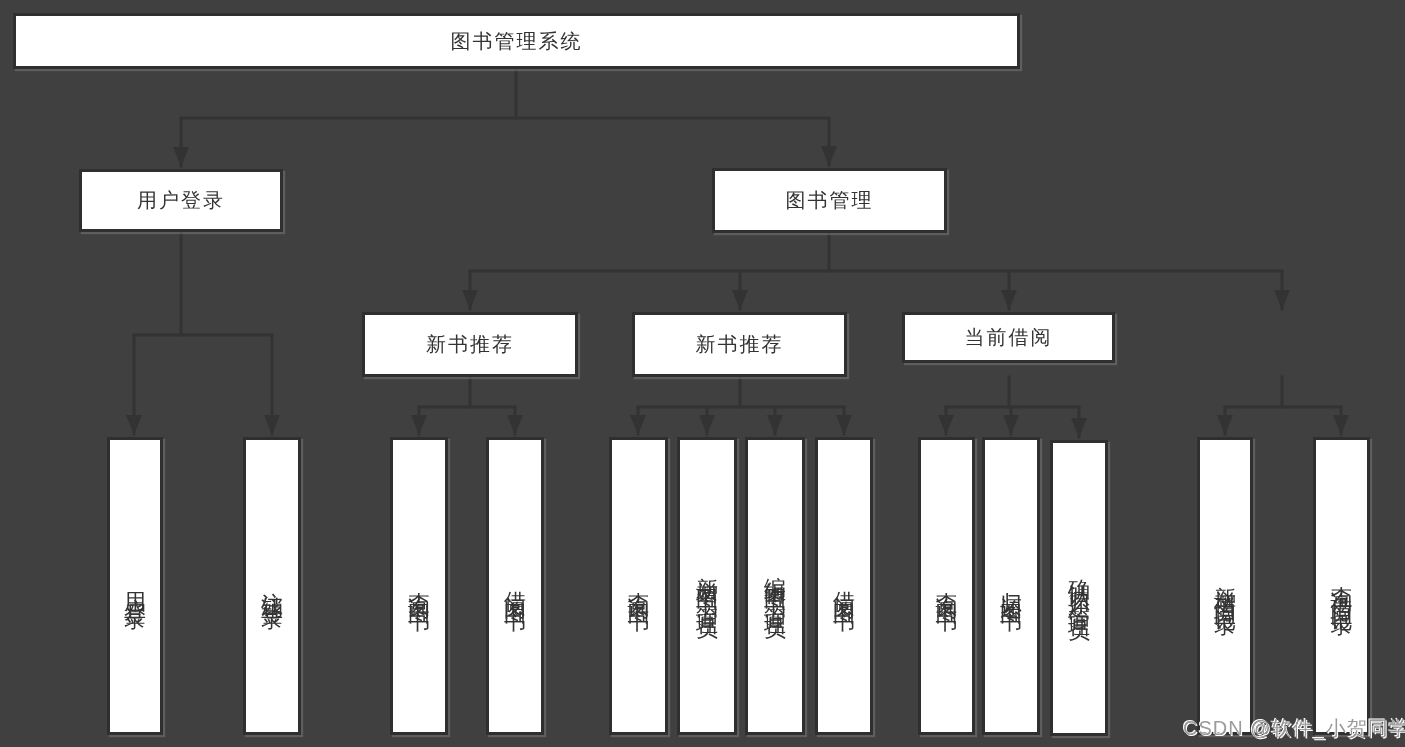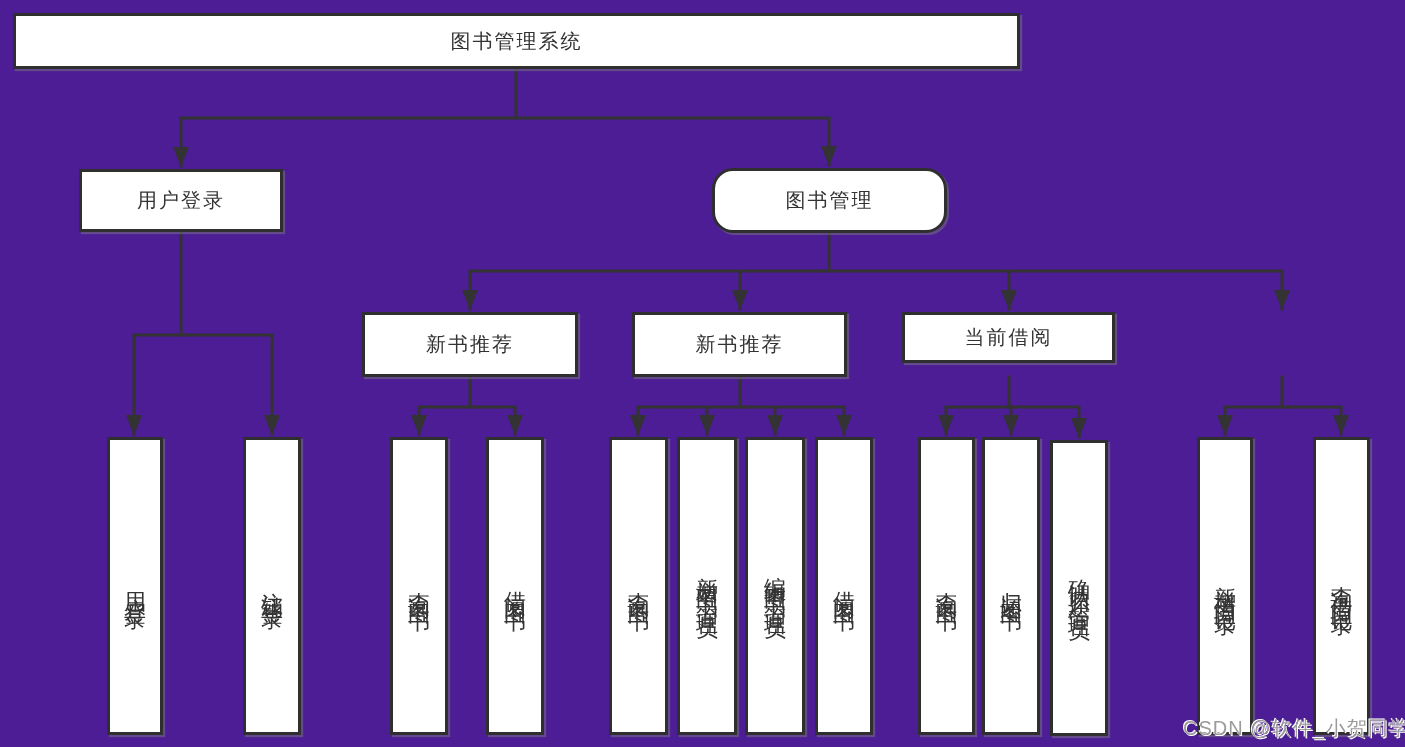--- a/index.html
+++ b/index.html
@@ -1,17 +1,17 @@
 <!DOCTYPE html>
 <html><head>
 <meta charset="utf-8">
 <style>
   html,body{margin:0;padding:0;background:#ffffff;}
   #canvas{
-    position:relative;width:1405px;height:747px;background:#4c1d95;overflow:hidden;
+    position:relative;width:1405px;height:747px;background:#404040;overflow:hidden;
     font-family:"Liberation Sans","DejaVu Sans",sans-serif;color:#333333;
   }
   #connectors{position:absolute;left:0;top:0;z-index:1;}
   .node{
     position:absolute;z-index:2;box-sizing:border-box;background:#ffffff;
     border:3px solid #2f2f2f;box-shadow:2px 2px 1px rgba(130,130,130,0.45);
     display:flex;align-items:center;justify-content:center;
     font-size:20px;letter-spacing:2px;color:#333333;
   }
   .node.vt{
@@ -75,21 +75,21 @@
       <path d="M1282 377 V407"></path>
       <path d="M1225 407 H1341"></path>
       <path d="M1225 409 V434" marker-end="url(#arrow)"></path>
       <path d="M1341 409 V434" marker-end="url(#arrow)"></path>
     </g>
   </svg>
 
   <div class="node" style="left:13px;top:13px;width:1007px;height:56px;">图书管理系统</div>
 
   <div class="node" style="left:79px;top:169px;width:204px;height:63px;">用户登录</div>
-  <div class="node" style="left:712px;top:168px;width:235px;height:65px;border-radius:21px;">图书管理</div>
+  <div class="node" style="left:712px;top:168px;width:235px;height:65px;">图书管理</div>
 
   <div class="node" style="left:362px;top:312px;width:216px;height:65px;">新书推荐</div>
   <div class="node" style="left:632px;top:312px;width:215px;height:65px;">新书推荐</div>
   <div class="node" style="left:902px;top:312px;width:213px;height:51px;">当前借阅</div>
 
   <div class="node vt" style="left:107px;top:437px;width:56px;height:298px;">用户登录</div>
   <div class="node vt" style="left:243px;top:437px;width:58px;height:298px;">注销登录</div>
 
   <div class="node vt" style="left:390px;top:437px;width:58px;height:298px;">查询图书</div>
   <div class="node vt" style="left:486px;top:437px;width:58px;height:298px;">借阅图书</div>

